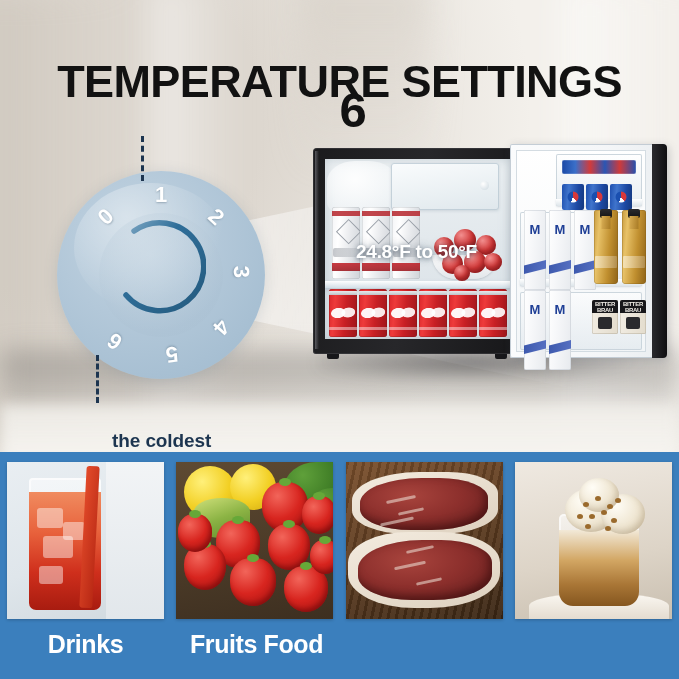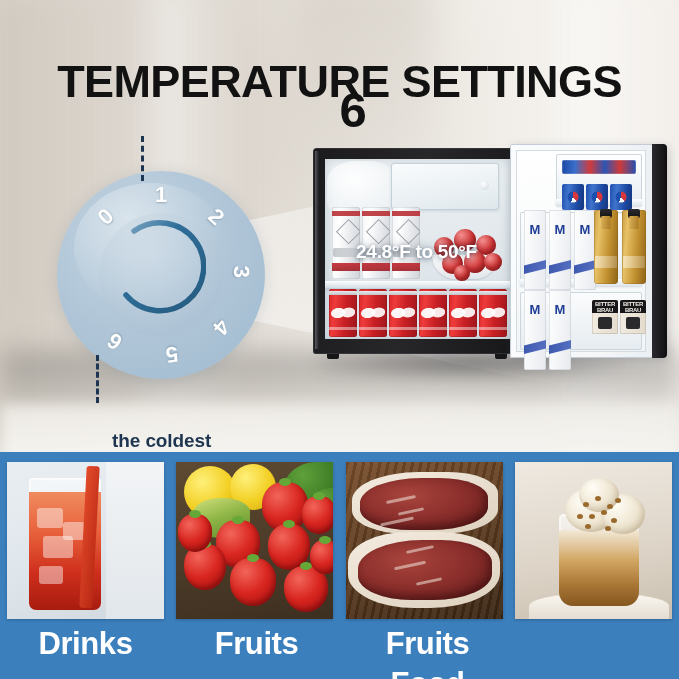--- a/index.html
+++ b/index.html
@@ -192,21 +192,21 @@
 
   
   .strip{position:absolute;left:0;top:452px;width:679px;height:227px;background:#3b7fbd;}
   .cards{position:absolute;left:0;top:10px;width:679px;height:157px;display:flex;
     justify-content:space-between;padding:0 7px;box-sizing:border-box;}
   .card{width:157px;height:157px;overflow:hidden;position:relative;
     box-shadow:0 1px 3px rgba(0,0,0,.22);}
   .labels{position:absolute;left:0;top:172px;width:679px;height:50px;display:flex;
     padding:0 7px;box-sizing:border-box;}
   .label{width:157px;margin-right:14px;text-align:center;
-    font-size:31px;font-weight:700;color:#ffffff;letter-spacing:-0.4px;line-height:40px;}
+    font-size:25px;font-weight:700;color:#ffffff;letter-spacing:-0.4px;line-height:40px;}
   .label:last-child{margin-right:0;}
 
   
   .art-drink{position:absolute;inset:0;background:linear-gradient(160deg,#e9eef2,#dfe6eb 55%,#cfd8de);}
   .glass{position:absolute;left:22px;top:16px;width:72px;height:132px;border-radius:4px 4px 7px 7px;
     background:linear-gradient(180deg,rgba(255,255,255,.55),rgba(230,238,243,.35));
     box-shadow:inset 0 0 0 2px rgba(255,255,255,.6);overflow:hidden;}
   .drink-fill{position:absolute;left:0;bottom:0;width:100%;height:118px;
     background:linear-gradient(180deg,#f08b5f 0%,#e8623c 34%,#cf2f1c 68%,#a81c10 100%);}
   .ice{position:absolute;border-radius:3px;background:rgba(255,255,255,.45);}
@@ -530,18 +530,17 @@
             <div class="nut" style="left:86px;top:48px;width:6px;height:5px;"></div>
             <div class="nut" style="left:62px;top:52px;width:6px;height:5px;"></div>
             <div class="nut" style="left:100px;top:36px;width:6px;height:5px;"></div>
             <div class="nut" style="left:70px;top:62px;width:6px;height:5px;"></div>
             <div class="nut" style="left:90px;top:64px;width:6px;height:5px;"></div>
       </div>
         </div>
       </div>
     <div class="labels" id="labels">
         <div class="label">Drinks</div>
-        <div class="label">Fruits</div>
         <div class="label">Fruits Food</div>
       </div>
   </div>
 
 </div>
 
 </body></html>

